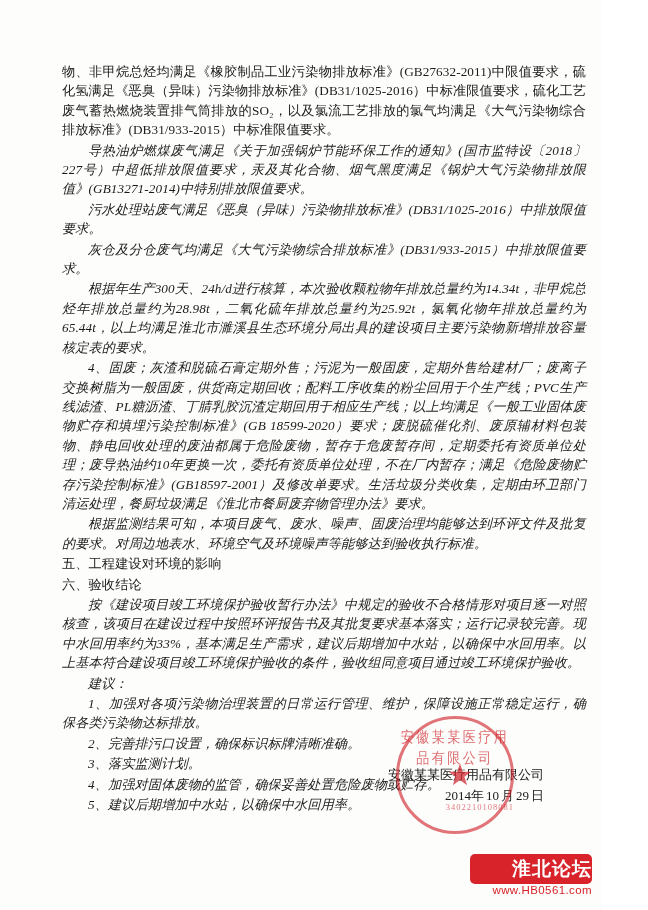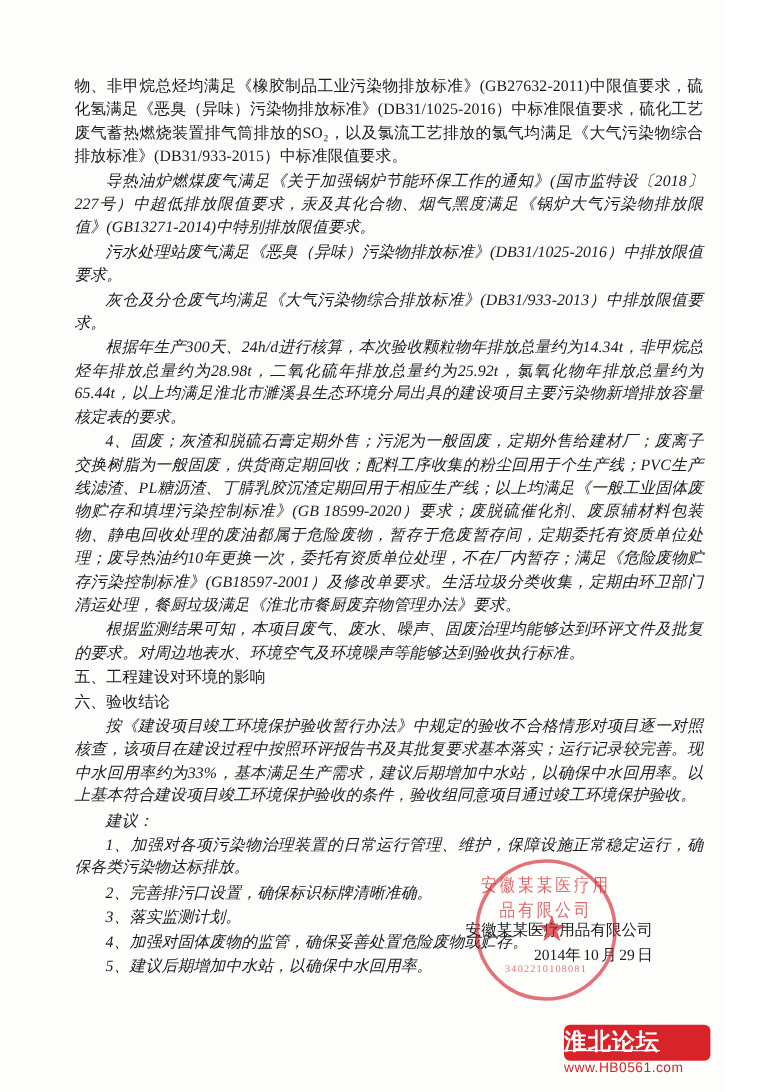--- a/index.html
+++ b/index.html
@@ -104,21 +104,21 @@
     letter-spacing: 2.5px;
     color: rgba(205, 30, 38, 0.66);
     font-family: "Liberation Serif", serif;
     transform: scaleY(1.15);
   }
   .seal .seal-bottom {
     position: absolute;
     left: 0;
     top: 86px;
     width: 118px;
-    text-align: center;
+    text-align: right;
     font-size: 8.5px;
     letter-spacing: 1px;
     color: rgba(205, 30, 38, 0.6);
   }
   
   .watermark {
     position: absolute;
     right: 10px;
     bottom: 12px;
     width: 122px;
@@ -127,48 +127,47 @@
   .wm-main {
     position: absolute;
     left: 0; top: 0;
     width: 122px;
     height: 30px;
     background: #d8232a;
     border-radius: 5px;
     color: #fff;
     font-size: 19px;
     font-weight: bold;
-    text-align: left;
+    text-align: right;
     line-height: 30px;
     letter-spacing: 1px;
     font-family: "Liberation Sans", sans-serif;
-    text-decoration: underline;
   }
   .wm-url {
     position: absolute;
     left: 0;
     top: 30px;
     width: 122px;
-    text-align: left;
+    text-align: right;
     font-size: 11.5px;
     color: #d8232a;
     font-family: "Liberation Sans", sans-serif;
     letter-spacing: 0.4px;
   }
 </style>
 </head>
 <body>
 
 <div class="page">
 
   <div class="doc-body">
     <p class="para noindent">物、非甲烷总烃均满足《橡胶制品工业污染物排放标准》(GB27632-2011)中限值要求，硫化氢满足《恶臭（异味）污染物排放标准》(DB31/1025-2016）中标准限值要求，硫化工艺废气蓄热燃烧装置排气筒排放的SO₂，以及氯流工艺排放的氯气均满足《大气污染物综合排放标准》(DB31/933-2015）中标准限值要求。</p>
     <p class="para indent2">导热油炉燃煤废气满足《关于加强锅炉节能环保工作的通知》(国市监特设〔2018〕227号）中超低排放限值要求，汞及其化合物、烟气黑度满足《锅炉大气污染物排放限值》(GB13271-2014)中特别排放限值要求。</p>
     <p class="para indent2">污水处理站废气满足《恶臭（异味）污染物排放标准》(DB31/1025-2016）中排放限值要求。</p>
-    <p class="para indent2">灰仓及分仓废气均满足《大气污染物综合排放标准》(DB31/933-2013）中排放限值要求。</p>
+    <p class="para indent2">灰仓及分仓废气均满足《大气污染物综合排放标准》(DB31/933-2015）中排放限值要求。</p>
     <p class="para indent2">根据年生产300天、24h/d进行核算，本次验收颗粒物年排放总量约为14.34t，非甲烷总烃年排放总量约为28.98t，二氧化硫年排放总量约为25.92t，氯氧化物年排放总量约为65.44t，以上均满足淮北市濉溪县生态环境分局出具的建设项目主要污染物新增排放容量核定表的要求。</p>
     <p class="para indent2">4、固废；灰渣和脱硫石膏定期外售；污泥为一般固废，定期外售给建材厂；废离子交换树脂为一般固废，供货商定期回收；配料工序收集的粉尘回用于个生产线；PVC生产线滤渣、PL糖沥渣、丁腈乳胶沉渣定期回用于相应生产线；以上均满足《一般工业固体废物贮存和填埋污染控制标准》(GB 18599-2020）要求；废脱硫催化剂、废原辅材料包装物、静电回收处理的废油都属于危险废物，暂存于危废暂存间，定期委托有资质单位处理；废导热油约10年更换一次，委托有资质单位处理，不在厂内暂存；满足《危险废物贮存污染控制标准》(GB18597-2001）及修改单要求。生活垃圾分类收集，定期由环卫部门清运处理，餐厨垃圾满足《淮北市餐厨废弃物管理办法》要求。</p>
     <p class="para indent2">根据监测结果可知，本项目废气、废水、噪声、固废治理均能够达到环评文件及批复的要求。对周边地表水、环境空气及环境噪声等能够达到验收执行标准。</p>
     <p class="para section-head">五、工程建设对环境的影响</p>
     <p class="para section-head">六、验收结论</p>
     <p class="para indent2">按《建设项目竣工环境保护验收暂行办法》中规定的验收不合格情形对项目逐一对照核查，该项目在建设过程中按照环评报告书及其批复要求基本落实；运行记录较完善。现中水回用率约为33%，基本满足生产需求，建议后期增加中水站，以确保中水回用率。以上基本符合建设项目竣工环境保护验收的条件，验收组同意项目通过竣工环境保护验收。</p>
     <p class="para indent2">建议：</p>
     <p class="para indent2">1、加强对各项污染物治理装置的日常运行管理、维护，保障设施正常稳定运行，确保各类污染物达标排放。</p>
     <p class="para indent2">2、完善排污口设置，确保标识标牌清晰准确。</p>
     <p class="para indent2">3、落实监测计划。</p>

